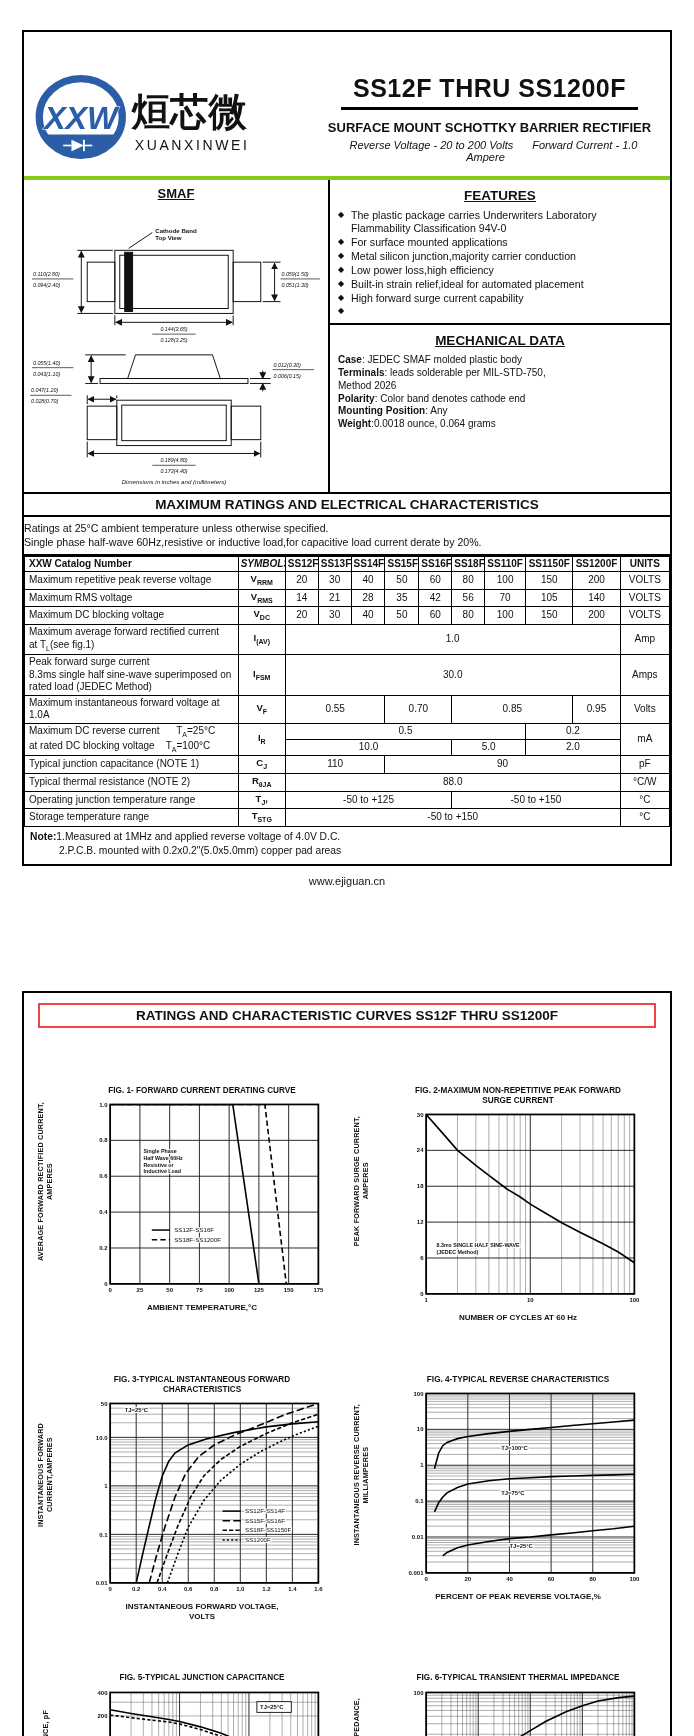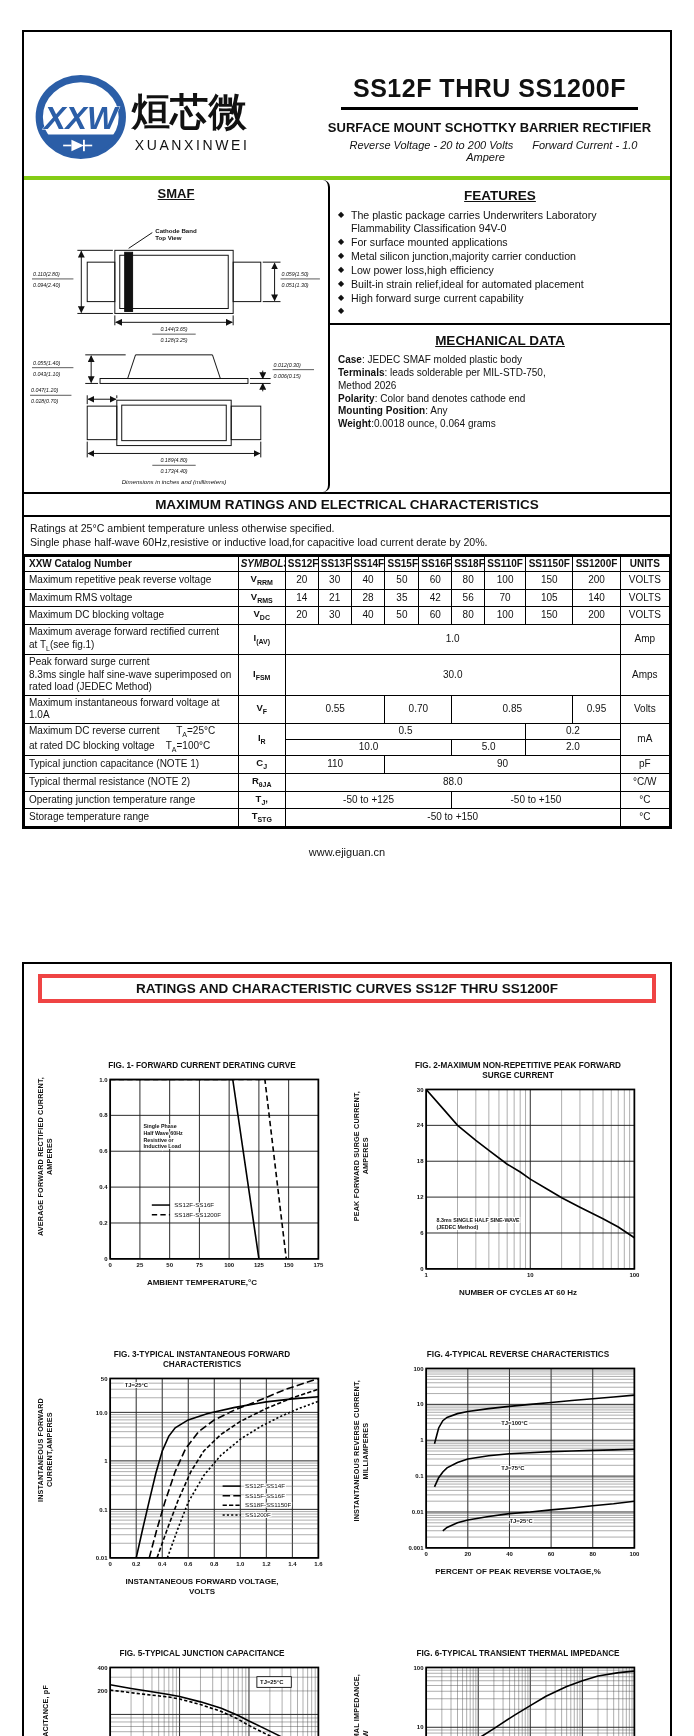--- a/index.html
+++ b/index.html
@@ -11,48 +11,48 @@
   .hdr{display:flex;align-items:center;border-bottom:4px solid #84cc16;padding:6px 8px;height:104px;margin-top:28px;}
   .logo-wrap{width:285px;display:flex;align-items:center;}
   .title-wrap{flex:1;text-align:center;}
   .doc-title{font-size:25px;font-weight:bold;letter-spacing:.5px;}
   .title-rule{border-bottom:3px solid #000;width:86%;margin:4px auto 10px;}
   .doc-subtitle{font-size:13px;font-weight:bold;}
   .doc-tagline{font-size:11px;font-style:italic;margin-top:4px;}
   .doc-tagline span{margin:0 8px;}
   
   .mid{display:flex;}
-  .leftcol{width:300px;border-right:2px solid #000;padding:4px 2px 2px;border-radius:7px;}
+  .leftcol{width:300px;border-right:2px solid #000;padding:4px 2px 2px;}
   .rightcol{flex:1;display:flex;flex-direction:column;border-radius:6px;}
   .pkg-name{text-align:center;font-weight:bold;font-size:13px;text-decoration:underline;margin:2px 0 2px;}
   .featbox{border-bottom:2px solid #000;padding:4px 8px 6px;}
   .mechbox{padding:4px 8px 6px;flex:1;}
   .sec-title{text-align:center;font-weight:bold;font-size:13.5px;text-decoration:underline;margin:4px 0 6px;}
   .feat-item{display:flex;font-size:10.6px;line-height:1.22;margin:1px 0;}
   .feat-item .bullet{width:13px;font-size:8px;flex:none;padding-top:1px;}
   .mech-line{font-size:10px;line-height:1.28;}
   
   .banner{border-top:2px solid #000;border-bottom:2px solid #000;text-align:center;
     font-weight:bold;font-size:13.5px;padding:3px 16px;}
-  .conds{border-bottom:2px solid #000;font-size:10.6px;padding:4px 6px;line-height:1.35;}
+  .conds{border-bottom:2px solid #000;font-size:10.6px;padding:4px 0;line-height:1.35;}
   
   table.ratings{width:100%;border-collapse:collapse;table-layout:fixed;font-size:10px;}
   table.ratings td{border:1px solid #000;text-align:center;padding:1px 2px;line-height:1.25;
     vertical-align:middle;overflow:hidden;}
   table.ratings td.left{text-align:left;padding-left:4px;}
   table.ratings tr.h td{font-weight:bold;font-size:10px;}
   table.ratings td.symh{font-style:italic;font-weight:normal;font-size:8.5px;}
   table.ratings td.sym{font-weight:bold;font-size:9.5px;}
   table.ratings sub{font-size:7px;}
   .notes{padding:3px 6px 6px;font-size:10.3px;line-height:1.35;}
   .notes .l2{padding-left:29px;}
-  .footer{width:100%;text-align:center;font-size:11px;margin:17px 0 0;}
+  .footer{width:100%;text-align:center;font-size:11px;margin:9px 0 0;}
   
   .page2{margin-top:104px;border-width:2px;padding:8px 8px 4px;width:630px;}
-  .curves-title{border:4px solid #ef4444;text-align:center;font-weight:bold;font-size:13.5px;
+  .curves-title{border:2px solid #ef4444;text-align:center;font-weight:bold;font-size:13.5px;
     padding:3px 0;margin:2px 6px 12px;}
   .charts{display:grid;grid-template-columns:1fr 1fr;row-gap:6px;column-gap:2px;}
   .chart-cell{display:grid;grid-template-columns:26px 1fr;}
   .ylab{display:flex;align-items:center;justify-content:center;}
   .ylab span{writing-mode:vertical-rl;transform:rotate(180deg);text-align:center;
     font-weight:bold;font-size:7.2px;line-height:1.25;letter-spacing:.2px;}
   .cbody{display:flex;flex-direction:column;align-items:center;margin-top:44px;}
   .ctitle{font-weight:bold;font-size:8.2px;text-align:center;line-height:1.25;margin:2px 0 1px;}
   .csvg-el{width:252px;display:block;}
   .cxlab{font-weight:bold;font-size:8px;text-align:center;line-height:1.2;margin-top:1px;}
@@ -357,20 +357,24 @@
         </tr>
         <tr>
           <td class="left">Storage temperature range</td>
           <td class="sym">T<sub>STG</sub></td>
           <td colspan="9">-50 to +150</td>
           <td>°C</td>
         </tr>
       </tbody>
   </table>
 
+  <div class="notes">
+    <div><b>Note:</b><span>1.Measured at 1MHz and applied reverse voltage of 4.0V D.C.</span></div>
+    <div class="l2">2.P.C.B. mounted with 0.2x0.2"(5.0x5.0mm) copper pad areas</div>
+  </div>
 </div>
 
 <div class="footer">www.ejiguan.cn</div>
 
 <div class="page page2">
   <div class="curves-title">RATINGS AND CHARACTERISTIC CURVES SS12F THRU SS1200F</div>
   <div class="charts">
     <div class="chart-cell" id="cell-fig1">
       <div class="ylab">
           <span>AVERAGE FORWARD RECTIFIED CURRENT,<br>AMPERES</span>

